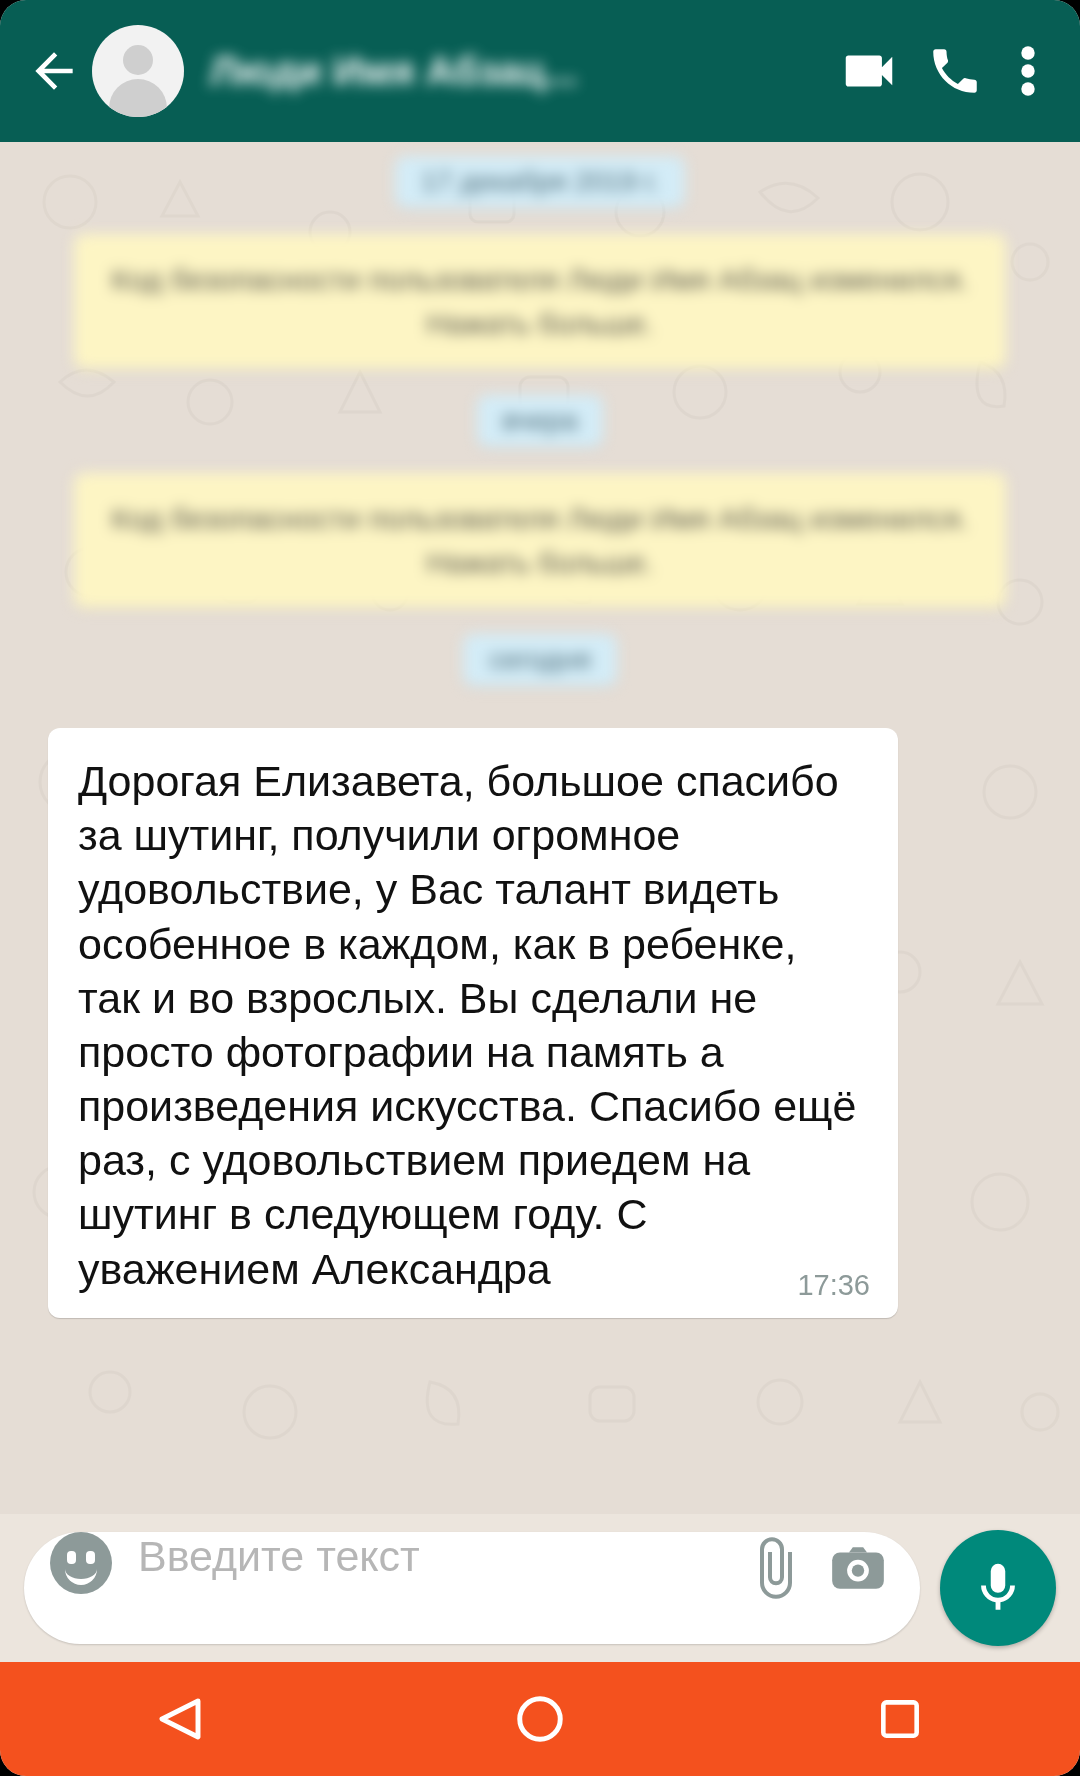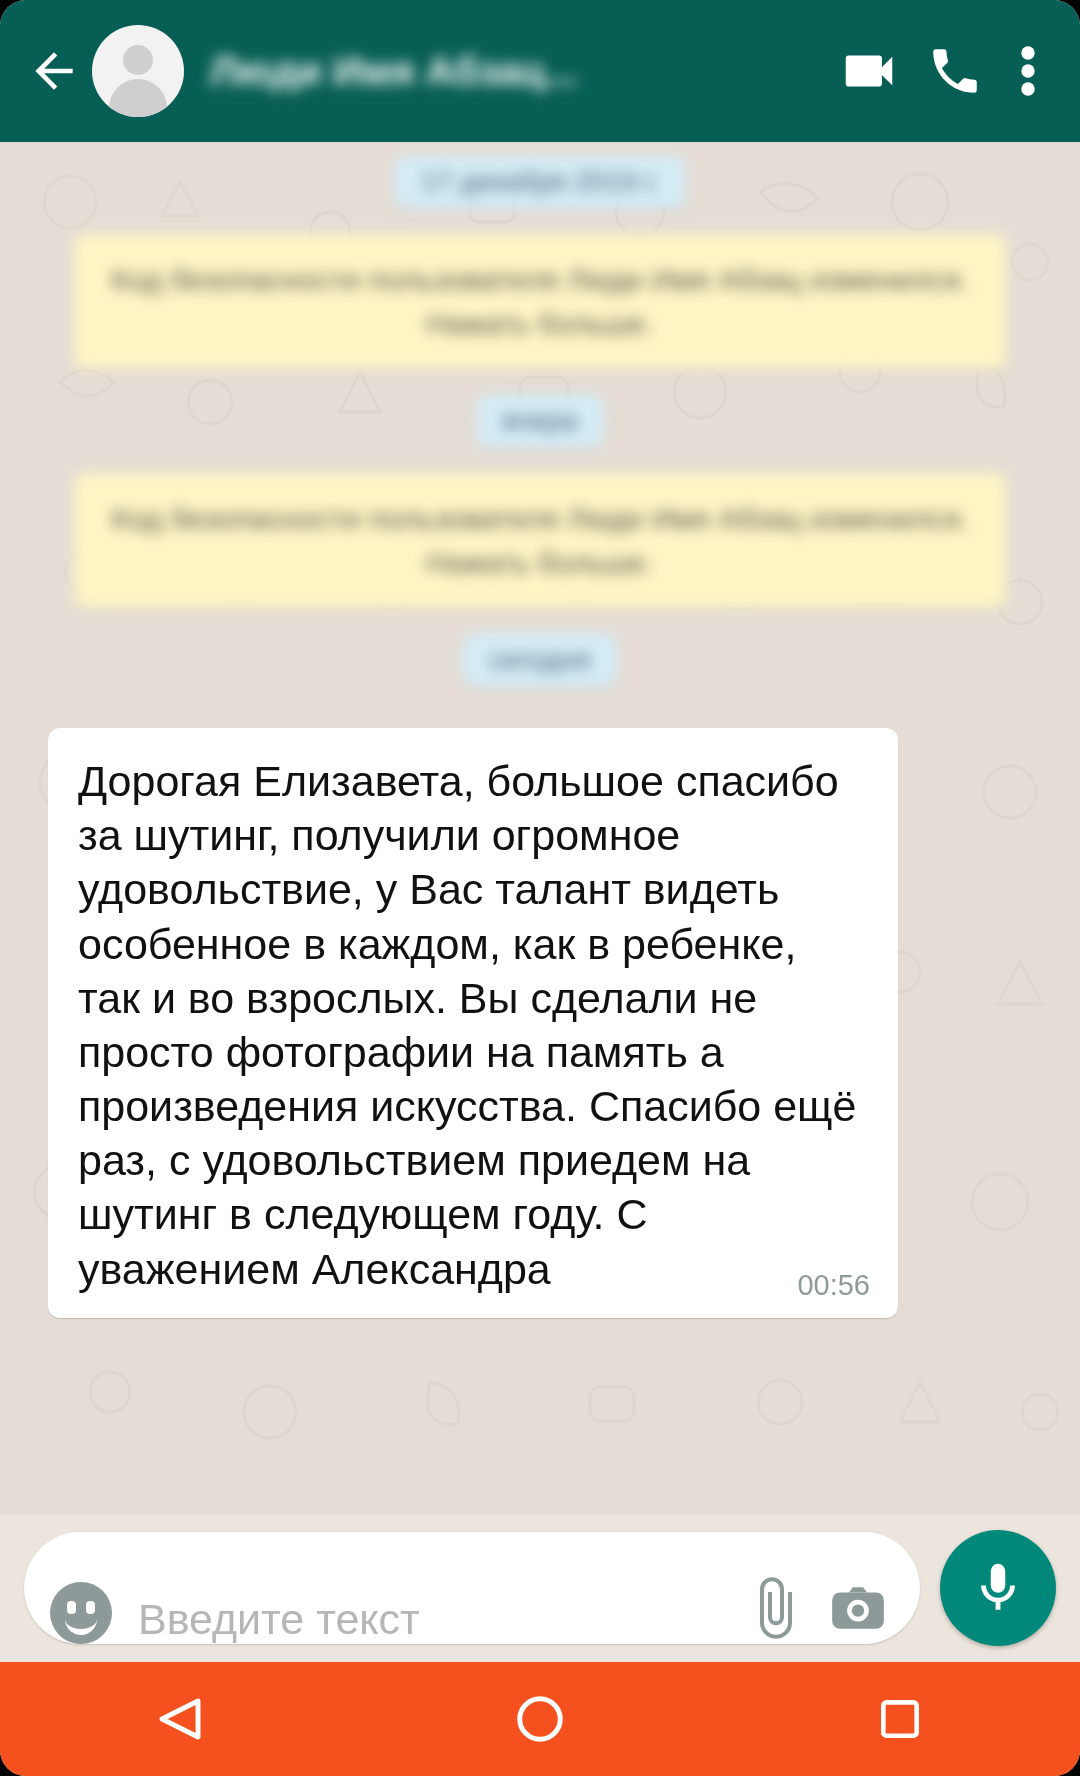--- a/index.html
+++ b/index.html
@@ -171,21 +171,21 @@
     box-sizing: border-box;
     background: #ece5dd;
     z-index: 4;
   }
   .input-pill {
     flex: 1 1 auto;
     height: 112px;
     background: #ffffff;
     border-radius: 56px;
     display: flex;
-    align-items: flex-end;
+    align-items: flex-start;
     padding: 0 26px;
     box-sizing: border-box;
     box-shadow: 0 1px 2px rgba(0,0,0,0.16);
   }
   .emoji-icon {
     width: 62px;
     height: 62px;
     border-radius: 50%;
     background: #8d9a99;
     position: relative;
@@ -353,21 +353,21 @@
     <div style="position:relative; padding-top:14px;">
       <div class="date-chip">17 декабря 2019 г.</div>
       <div class="system-bubble">Код безопасности пользователя Люди Имя Абзац изменился. Нажать больше.</div>
       <div class="date-chip">вчера</div>
       <div class="system-bubble">Код безопасности пользователя Люди Имя Абзац изменился. Нажать больше.</div>
       <div class="date-chip">сегодня</div>
 
       <div class="msg-row">
         <div class="bubble-in">
           <div class="bubble-text">Дорогая Елизавета, большое спасибо за шутинг, получили огромное удовольствие, у Вас талант видеть особенное в каждом, как в ребенке, так и во взрослых. Вы сделали не просто фотографии на память а произведения искусства. Спасибо ещё раз, с удовольствием приедем на шутинг в следующем году. С уважением Александра</div>
-          <div class="bubble-time">00:56</div>
+          <div class="bubble-time">17:36</div>
         </div>
       </div>
     </div>
   </div>
 
   <div class="inputbar">
     <div class="input-pill">
       <div class="emoji-icon">
         <div class="eye l"></div>
         <div class="eye r"></div>

